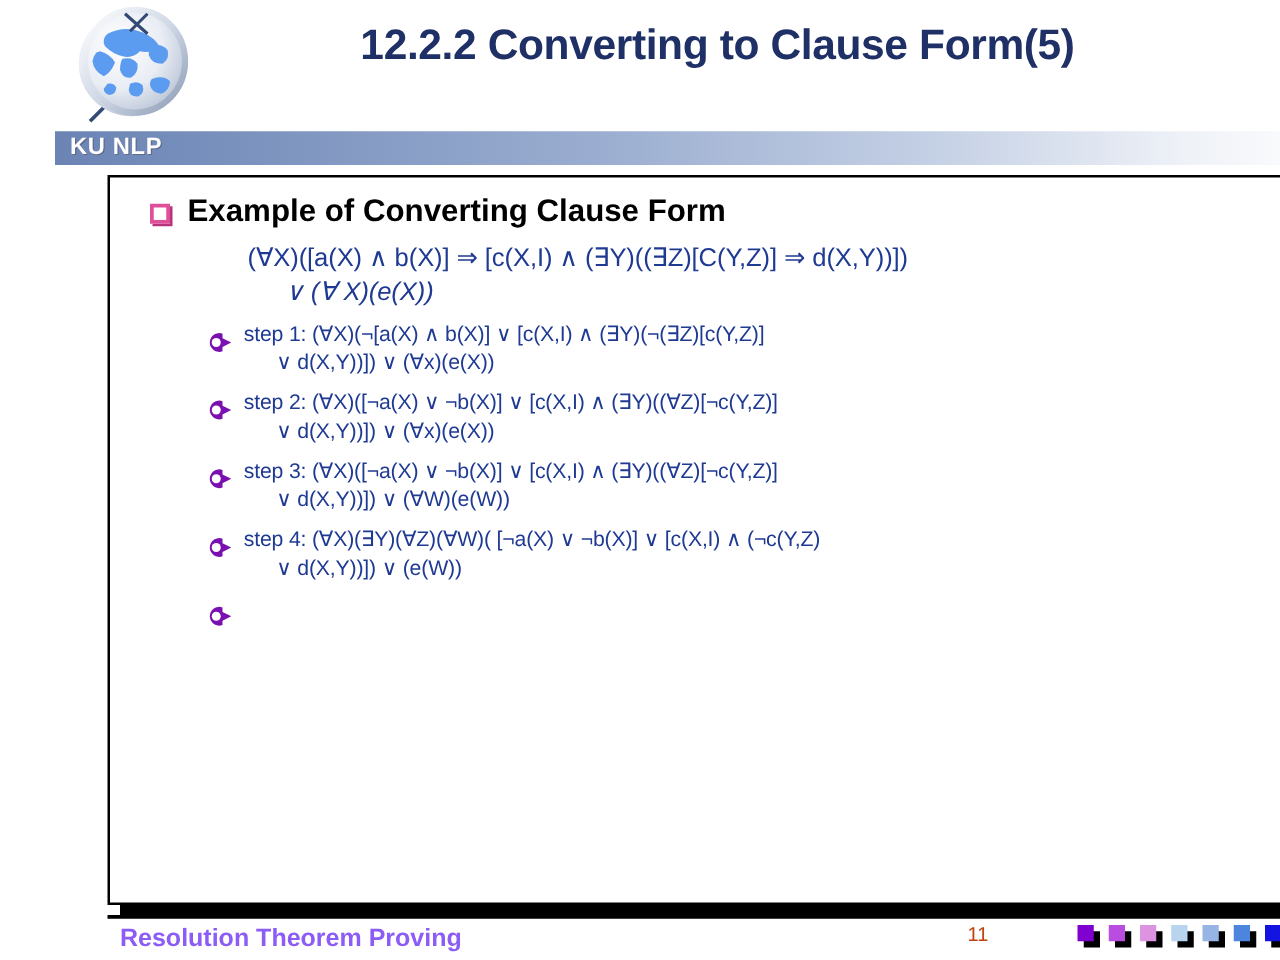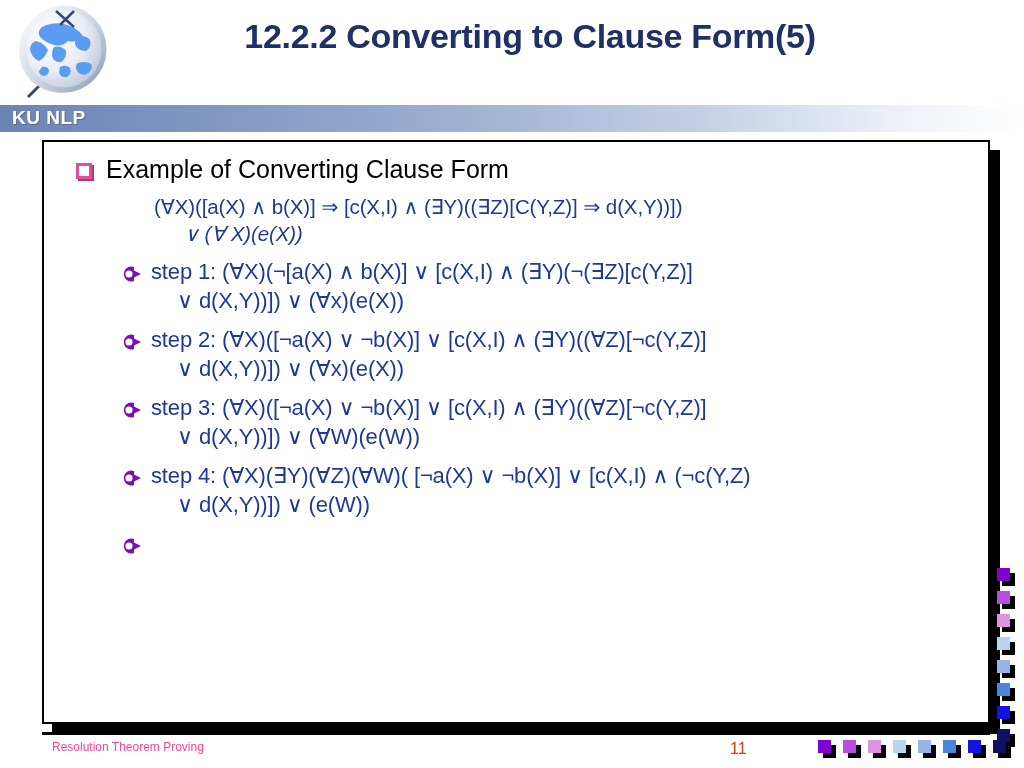--- a/index.html
+++ b/index.html
@@ -10,20 +10,21 @@
     overflow: hidden;
     background: #ffffff;
     font-family: "Liberation Sans", sans-serif;
   }
 
   #slide {
     position: relative;
     width: 948px;
     height: 768px;
     background: #ffffff;
+    margin-left: 44px;
   }
 
   
   .header-bar {
     position: absolute;
     left: 0;
     top: 105px;
     width: 1024px;
     height: 27px;
     background: linear-gradient(to right, #6b84b4 0%, #7e95c0 18%, #9aadd0 42%, #c3cfe4 68%, #eef1f7 88%, #ffffff 100%);
@@ -105,21 +106,21 @@
     border: 3px solid #e0509a;
     background: #ffffff;
     margin-top: 7px;
     margin-right: 14px;
     flex: 0 0 auto;
     box-shadow: 2px 2px 0 #b8347a;
   }
 
   .heading-text {
     font-size: 25px;
-    font-weight: normal;
+    font-weight: bold;
     color: #000000;
     line-height: 1.1;
   }
 
   
   .formula-block {
     margin: 9px 0 0 96px;
     color: #1f3a93;
     font-size: 20.5px;
     line-height: 1.32;
@@ -143,21 +144,21 @@
     flex: 0 0 auto;
     width: 22px;
     height: 22px;
     margin-top: 6px;
     margin-right: 9px;
     position: relative;
   }
 
   .step-text {
     color: #1f3a93;
-    font-size: 22px;
+    font-size: 17px;
     line-height: 1.32;
     letter-spacing: -0.15px;
   }
 
   .step-text .cont {
     display: block;
     margin-left: 26px;
   }
 
   
@@ -167,22 +168,23 @@
     top: 732px;
     width: 948px;
     height: 3px;
     background: #000000;
   }
 
   .footer-left {
     position: absolute;
     left: 52px;
     top: 740px;
-    font-size: 12px;
-    color: #ec4899;
+    font-size: 20px;
+    color: #8b5cf6;
+    font-weight: bold;
   }
 
   .footer-page {
     position: absolute;
     left: 730px;
     top: 740px;
     font-size: 16px;
     color: #c2410c;
   }
 

